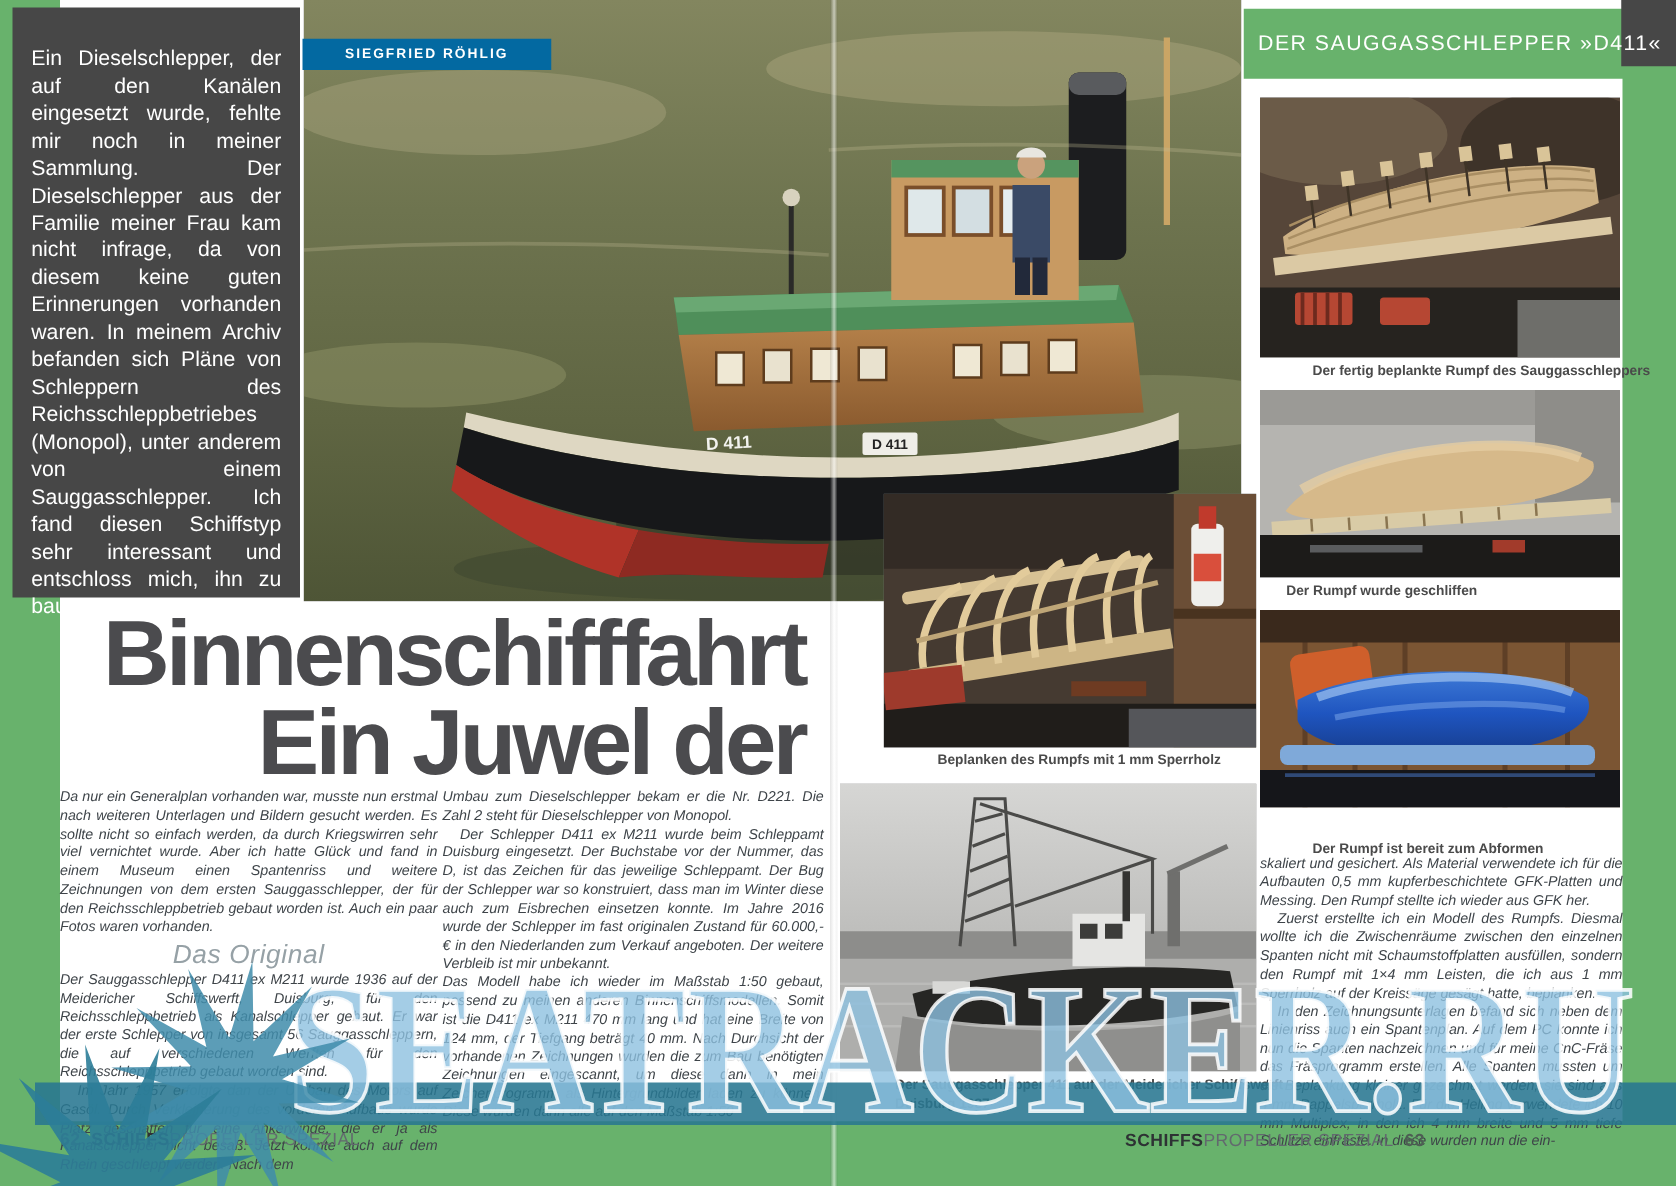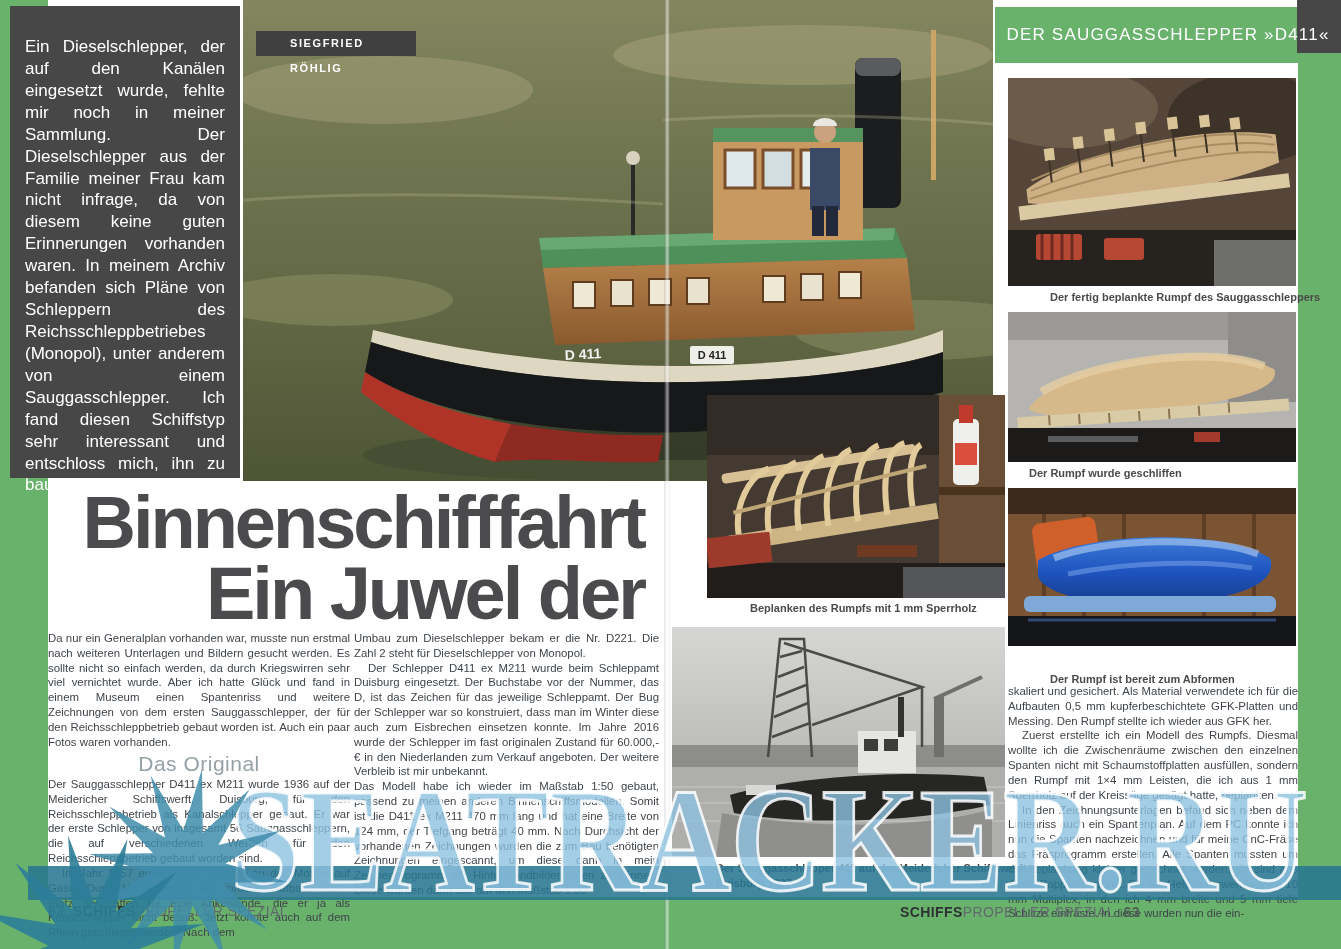--- a/index.html
+++ b/index.html
@@ -15,29 +15,29 @@
   .graycorner{left:1297px;top:0;width:44px;height:53px;background:#474747;}
   
   .hdrtitle{left:995px;top:7px;width:346px;height:56px;line-height:56px;text-align:center;
             color:#fff;font-size:17px;letter-spacing:1.2px;font-weight:400;}
   
   .introbox{left:10px;top:6px;width:230px;height:472px;background:#474747;box-sizing:border-box;
             padding:30px 15px 0 15px;color:#fff;}
   .introtext{font-size:17px;line-height:1.29;text-align:justify;font-weight:300;}
   .introtitle{margin-top:16px;font-size:24px;line-height:1.32;font-weight:bold;text-align:right;font-style:italic;}
   
-  .authorchip{left:256px;top:31px;width:160px;height:25px;background:#404040;color:#fff;
+  .authorchip{left:242px;top:31px;width:199px;height:25px;background:#0369a1;color:#fff;
               font-size:11px;font-weight:bold;letter-spacing:1.6px;line-height:25px;
               box-sizing:border-box;padding-left:34px;}
   
   .headline{left:50px;top:487px;width:610px;text-align:right;color:#4b4b4e;
             font-weight:800;font-size:74px;line-height:0.96;letter-spacing:-3px;
             padding-right:16px;box-sizing:border-box;}
   
-  .bodycol{font-size:11.4px;line-height:1.3;color:#3e4449;text-align:justify;}
+  .bodycol{font-size:11.4px;line-height:1.3;color:#3e4449;text-align:justify;font-style:italic;}
   .bodycol p{margin:0;}
   .bodycol p.indent{text-indent:14px;}
   .col1{left:48px;top:631px;width:302px;}
   .col2{left:354px;top:631px;width:305px;}
   .col3{left:1008px;top:684px;width:290px;}
   .dashead{font-size:21px;font-weight:400;color:#96a1a6;text-align:center;
            letter-spacing:.5px;margin:9px 0 7px 0;text-indent:0 !important;}
   
   .caption{font-size:11px;font-weight:bold;color:#4a4a4a;line-height:1.35;white-space:pre-line;margin-left:40px;}
   

